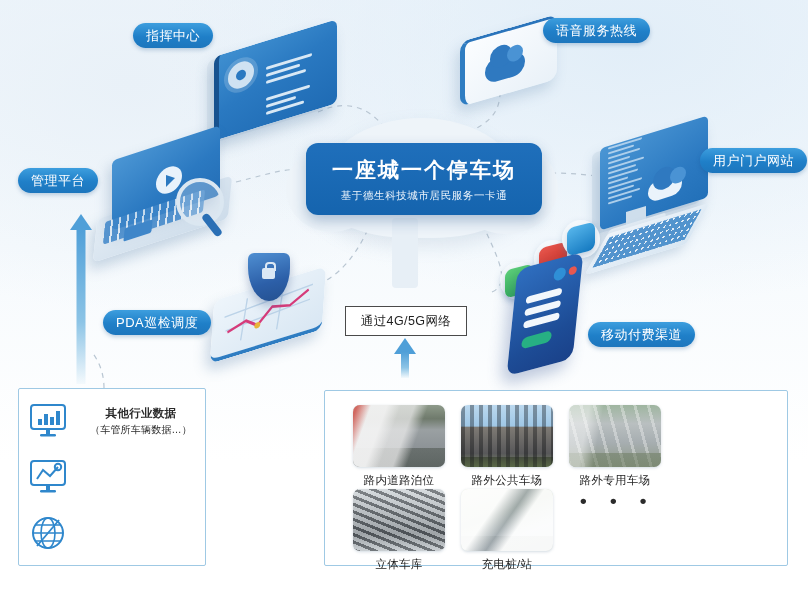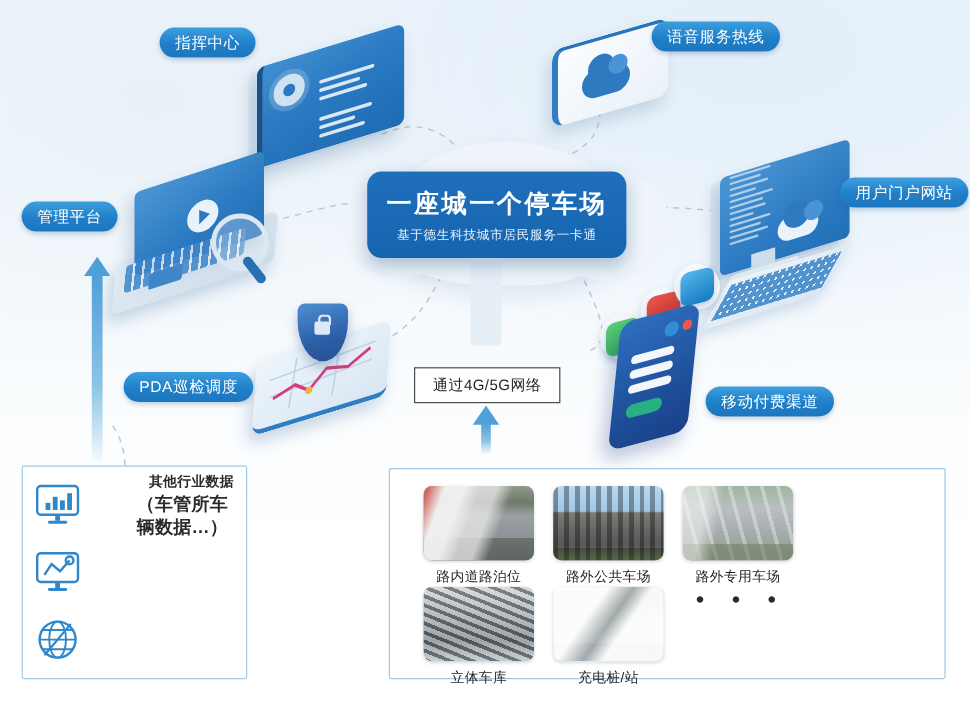--- a/index.html
+++ b/index.html
@@ -29,21 +29,21 @@
     background:#eef4f9;border-radius:50% 50% 44% 44%/62% 62% 38% 38%;
     box-shadow:0 8px 18px rgba(120,150,180,.18);
   }
   #cloud-shape:before,#cloud-shape:after{
     content:"";position:absolute;background:#eef4f9;border-radius:50%;
   }
   #cloud-shape:before{width:92px;height:86px;left:-32px;top:28px;}
   #cloud-shape:after{width:104px;height:92px;right:-34px;top:24px;}
   #cloud-stem{left:392px;top:218px;width:26px;height:70px;background:#e7eff6;border-radius:4px;}
   #banner{
-    left:306px;top:143px;width:216px;height:72px;border-radius:12px;
+    left:306px;top:143px;width:236px;height:72px;border-radius:12px;
     background:linear-gradient(180deg,#1f6fbb 0%,#1564ae 100%);
     box-shadow:0 6px 14px rgba(20,70,130,.3);
     display:flex;flex-direction:column;align-items:center;justify-content:center;gap:5px;
   }
   #banner .t1{color:#fff;font-size:21px;font-weight:bold;letter-spacing:2px;}
   #banner .t2{color:#eaf3fb;font-size:10.5px;letter-spacing:.6px;}
 
   
   .iso{position:absolute;}
   .mon-body{
@@ -179,26 +179,26 @@
     left:345px;top:306px;width:120px;height:28px;border:1.5px solid #4a4a4a;
     background:#ffffff;display:flex;align-items:center;justify-content:center;
     font-size:12.5px;color:#1f1f1f;letter-spacing:.4px;
   }
 
   
   #data-panel{
     left:18px;top:388px;width:186px;height:176px;
     border:1.5px solid #9fc9e4;background:#ffffff;border-radius:2px;
   }
-  .data-row{position:absolute;left:0;width:186px;height:52px;display:flex;align-items:center;gap:37px;}
+  .data-row{position:absolute;left:0;width:186px;height:52px;display:flex;align-items:center;}
   .data-ic{width:58px;display:flex;align-items:center;justify-content:center;}
   .data-txt{display:flex;flex-direction:column;align-items:center;justify-content:center;
     flex:1;gap:2px;}
   .data-txt .l1{font-size:11.5px;color:#2b2b2b;font-weight:bold;letter-spacing:.3px;}
-  .data-txt .l2{font-size:15px;color:#2b2b2b;letter-spacing:.2px;font-weight:bold;}
+  .data-txt .l2{font-size:10px;color:#2b2b2b;letter-spacing:.2px;}
 
   
   #cards-panel{
     left:324px;top:390px;width:462px;height:174px;
     border:1.5px solid #9fc9e4;background:#ffffff;border-radius:2px;
   }
   .card{position:absolute;width:92px;}
   .card .thumb{width:92px;height:62px;border-radius:7px;overflow:hidden;
     box-shadow:0 1px 3px rgba(80,110,140,.25);position:relative;}
   .card .cap{margin-top:6px;text-align:center;font-size:11.5px;color:#1f1f1f;

